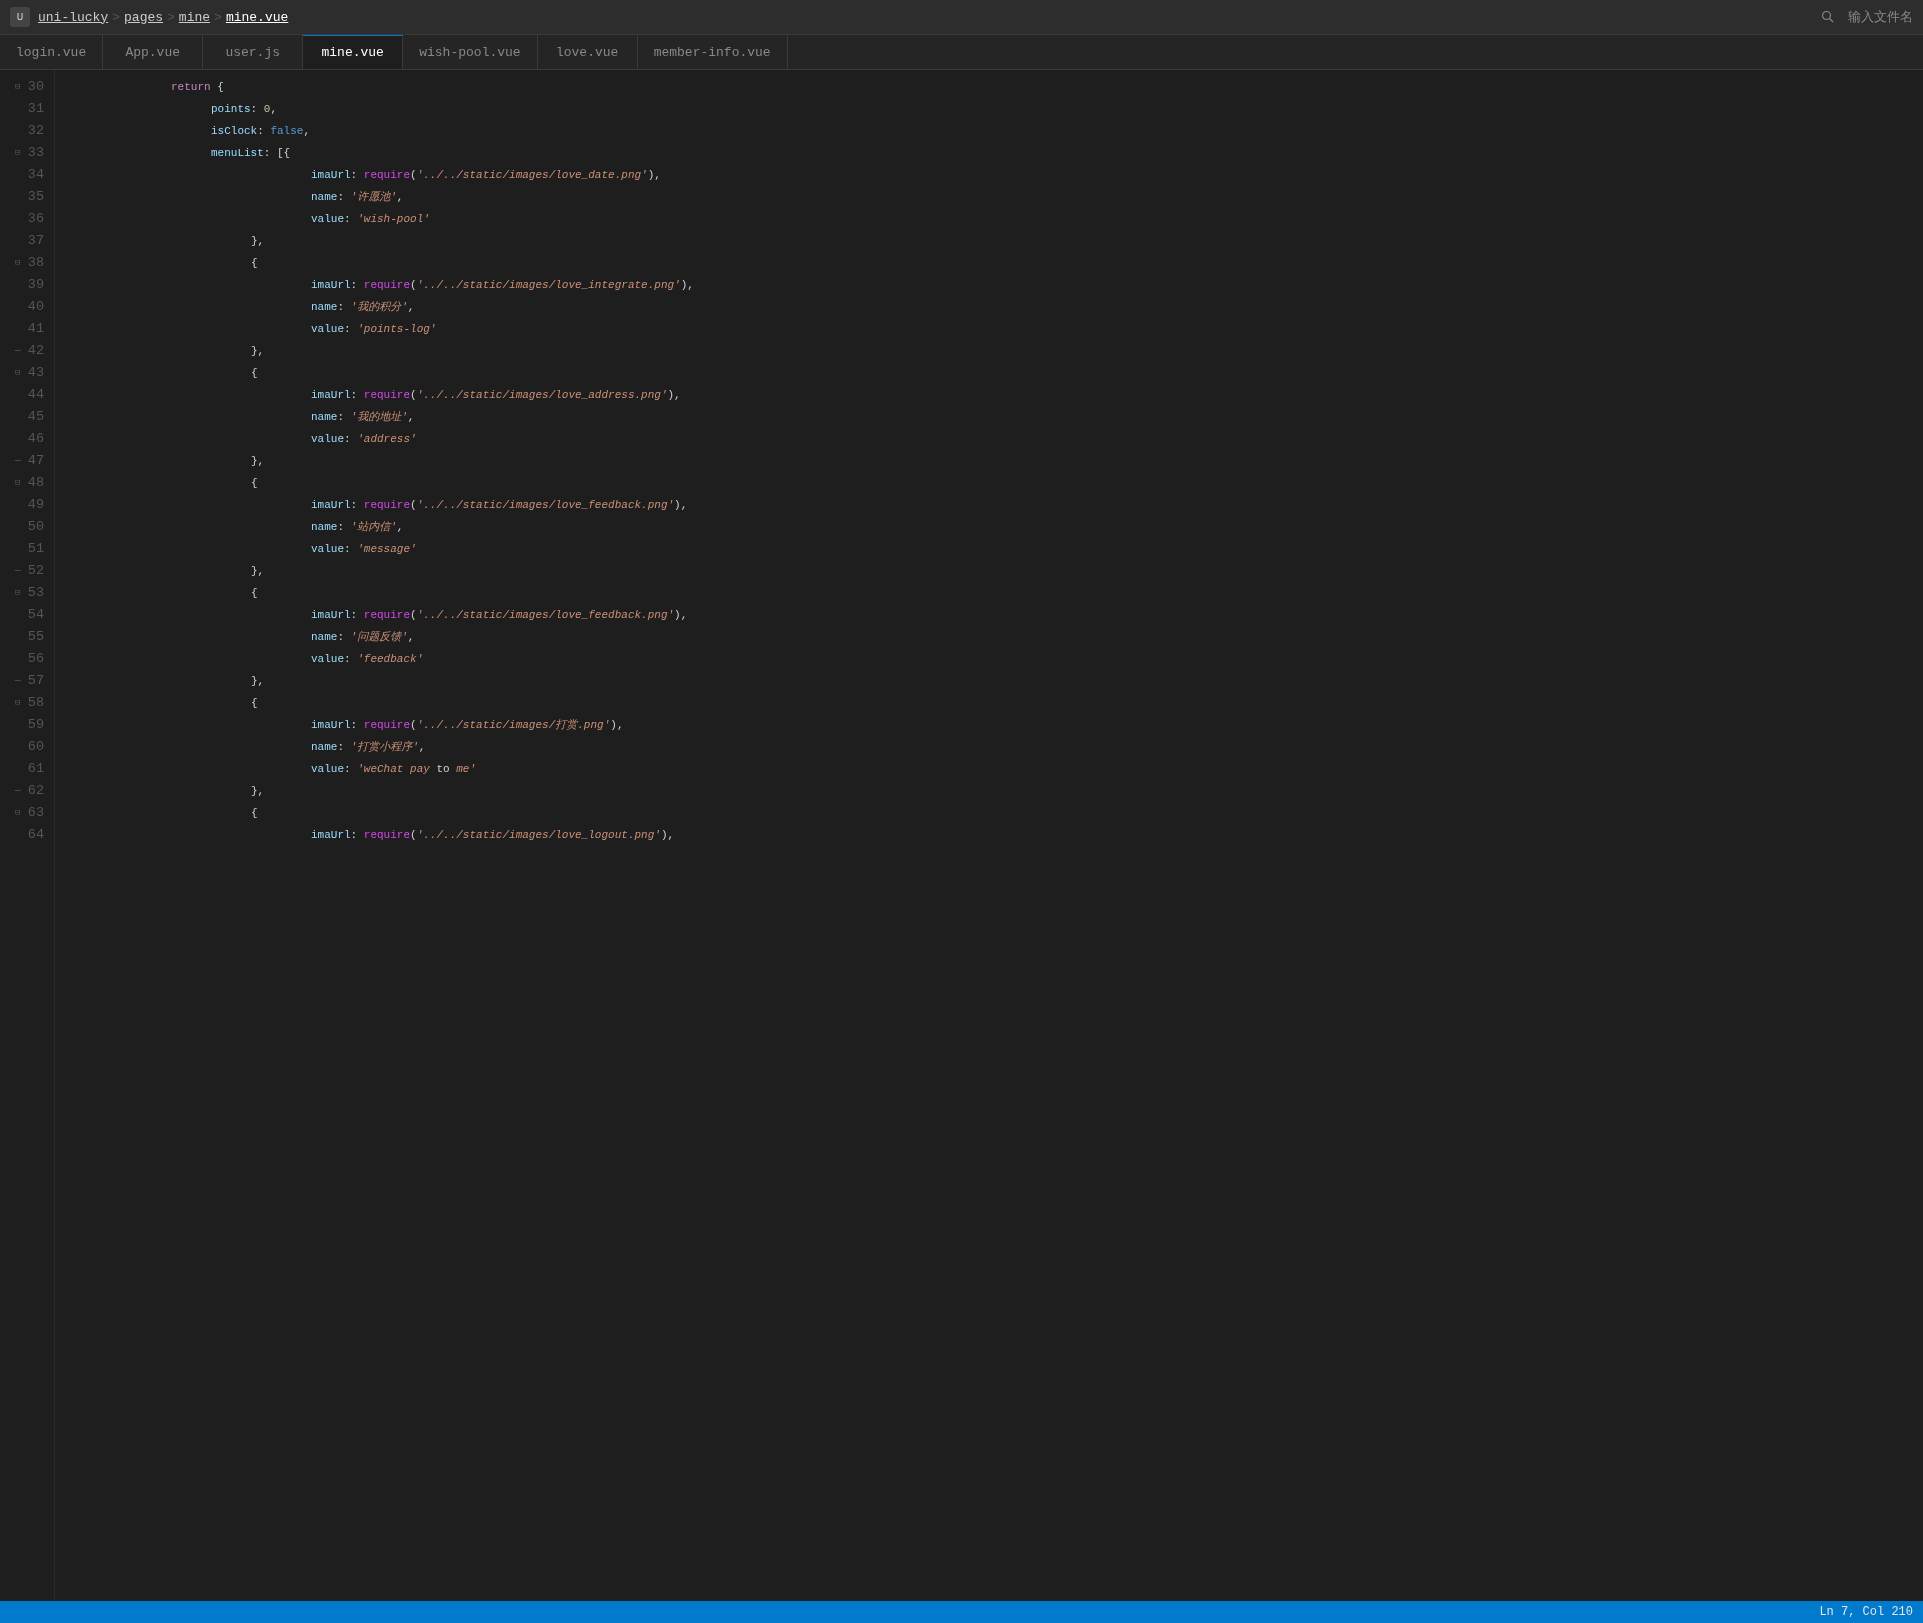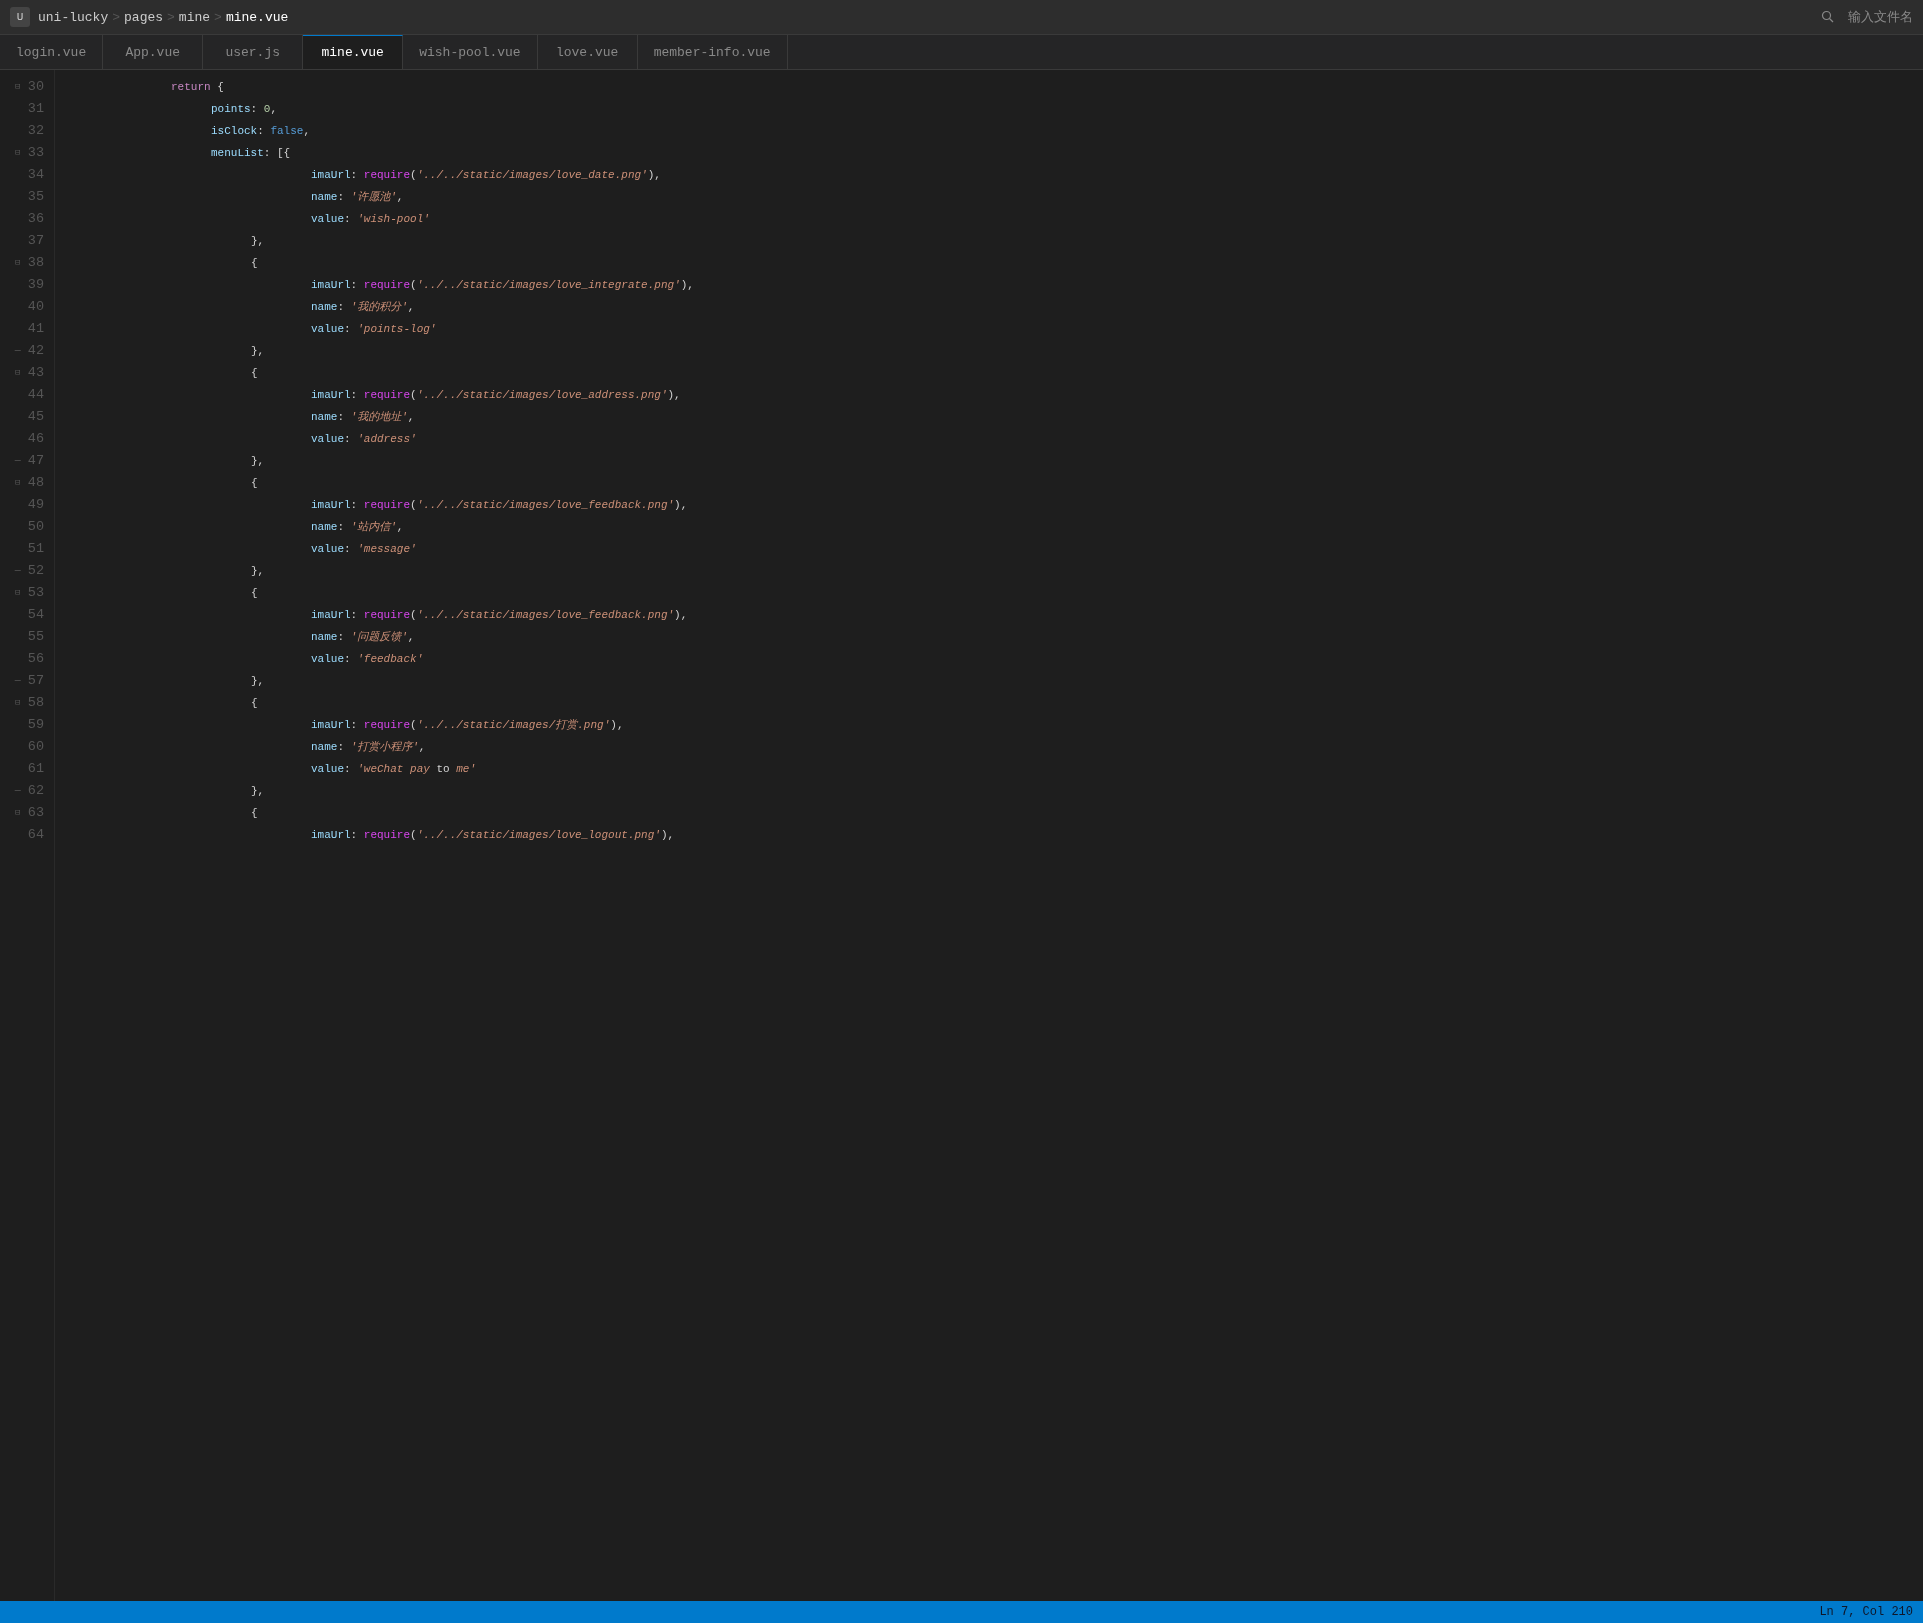--- a/index.html
+++ b/index.html
@@ -40,20 +40,21 @@
       align-items: center;
       gap: 4px;
       color: #888;
       font-size: 13px;
     }
     .breadcrumb-sep {
       color: #555;
     }
     .breadcrumb-item {
       color: #ccc;
+      text-decoration: underline;
     }
     .breadcrumb-item.active {
       color: #fff;
     }
     .title-bar-search {
       margin-left: auto;
       display: flex;
       align-items: center;
       gap: 12px;
       color: #888;
@@ -157,21 +158,21 @@
     .require-kw { color: #d946ef; }
 
     
     .status-bar {
       background: #007acc;
       height: 22px;
       display: flex;
       align-items: center;
       padding: 0 10px;
       font-size: 12px;
-      color: #0f172a;
+      color: #e5e5e5;
       justify-content: flex-end;
     }
     .status-item {
       margin-left: 16px;
       white-space: nowrap;
     }
   </style>
 </head>
 <body>
 

